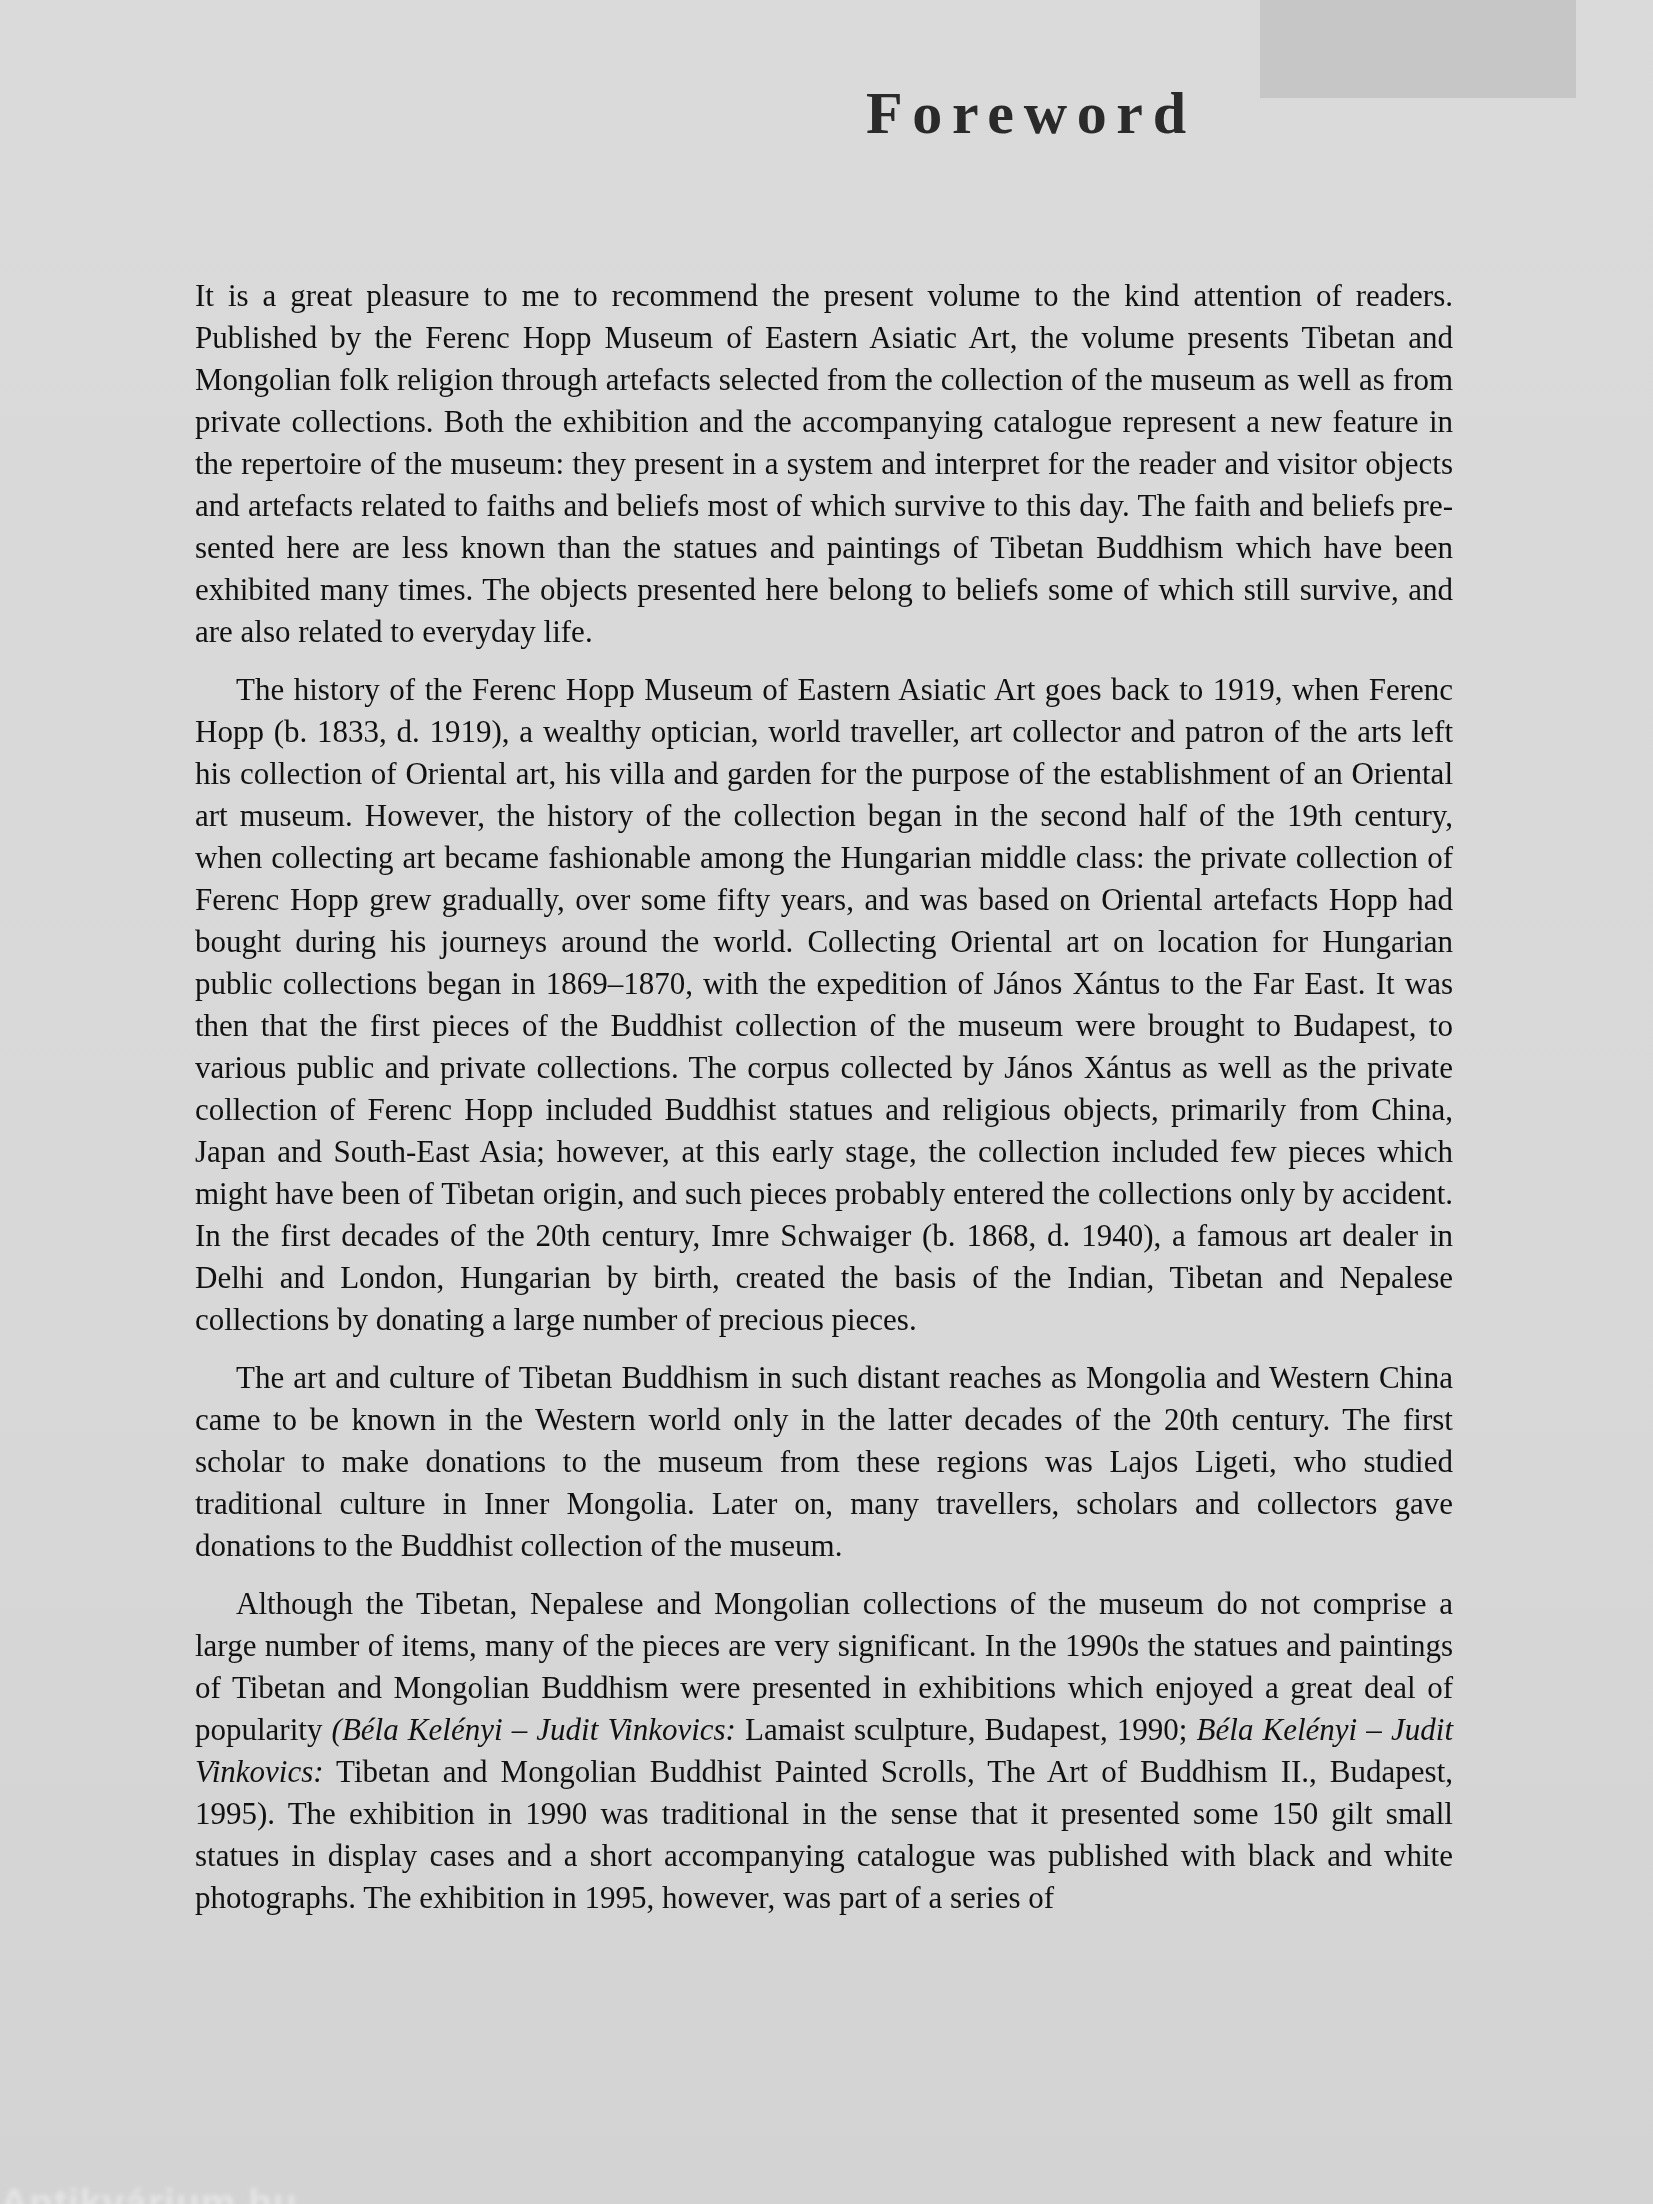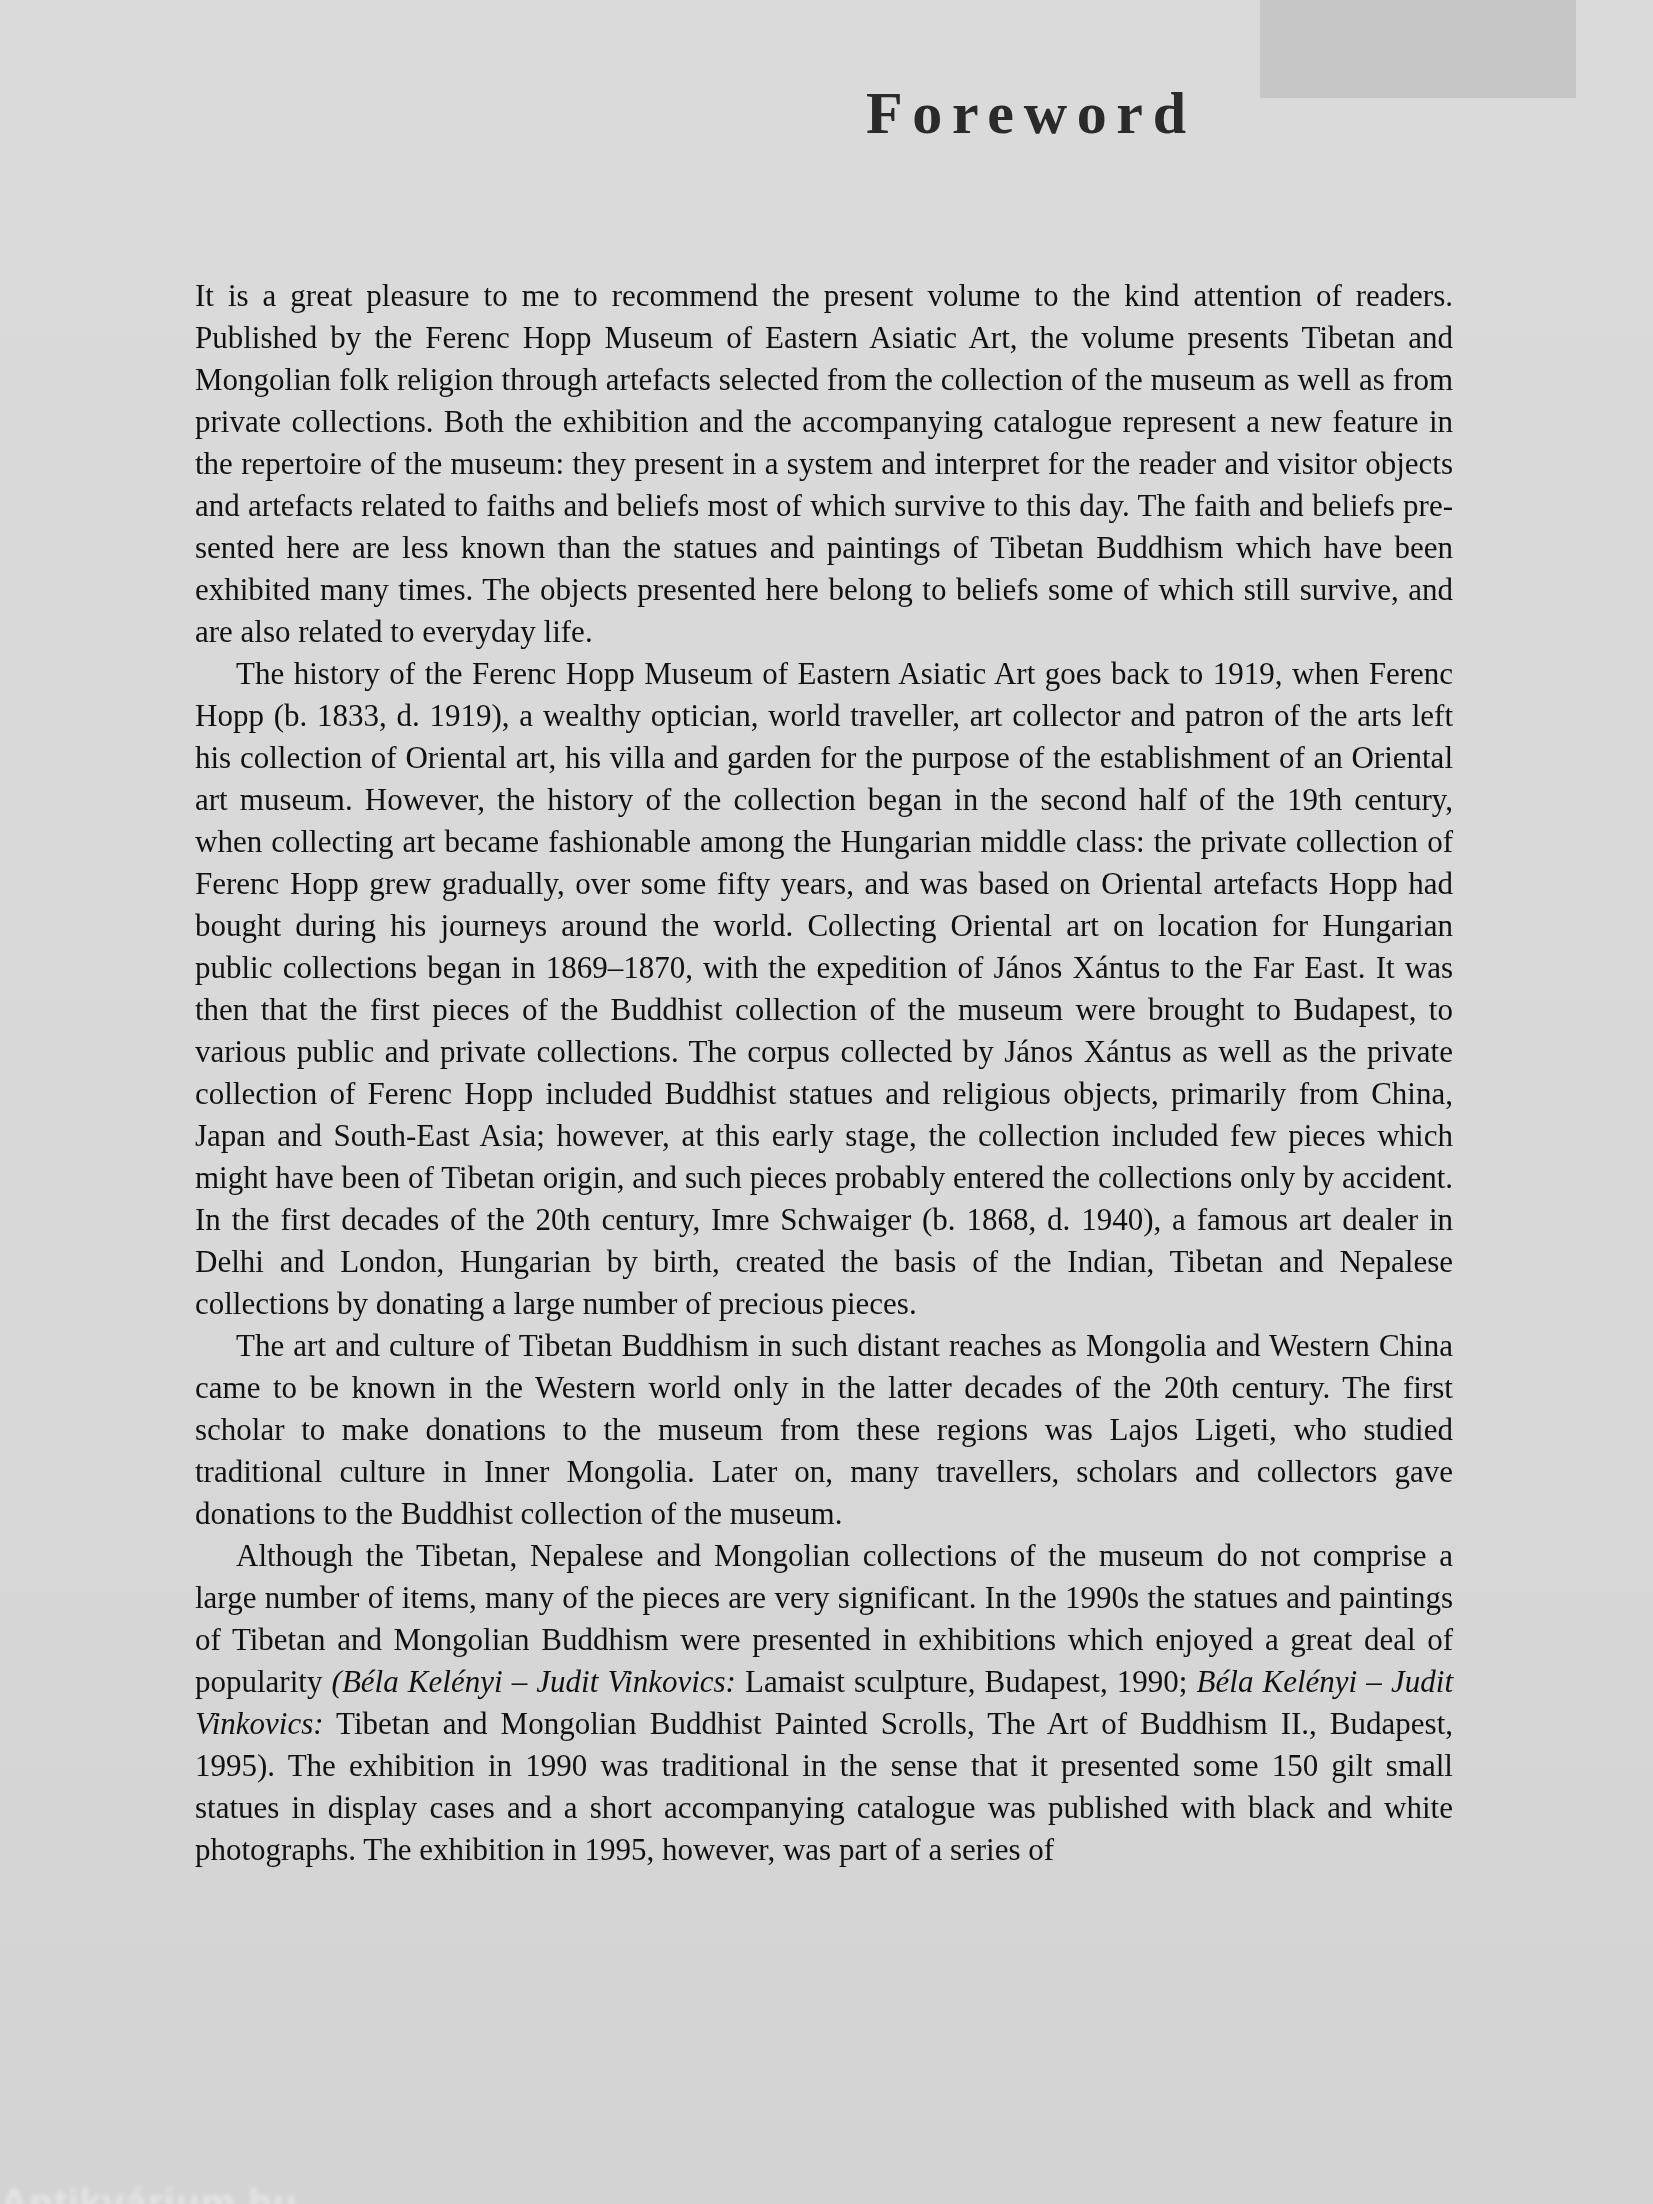--- a/index.html
+++ b/index.html
@@ -51,20 +51,21 @@
       text-align: justify;
       hyphens: manual;
       color: #111;
     }
     .body-text p {
       margin: 0;
       text-align: justify;
     }
     .body-text p.indent {
       text-indent: 41px;
+      margin-top: 16px;
     }
     .body-text em {
       font-style: italic;
     }
     .watermark {
       position: absolute;
       left: 0;
       top: 2181px;
       font-family: "Liberation Sans", "DejaVu Sans", sans-serif;
       font-weight: bold;

